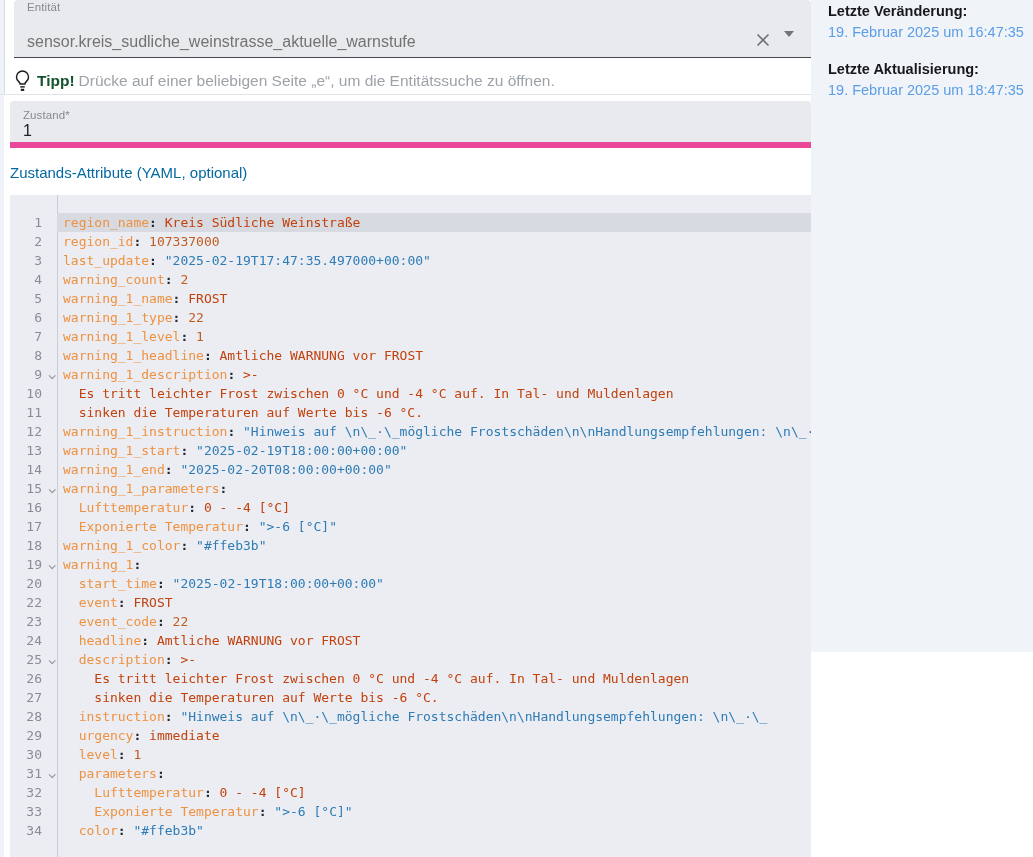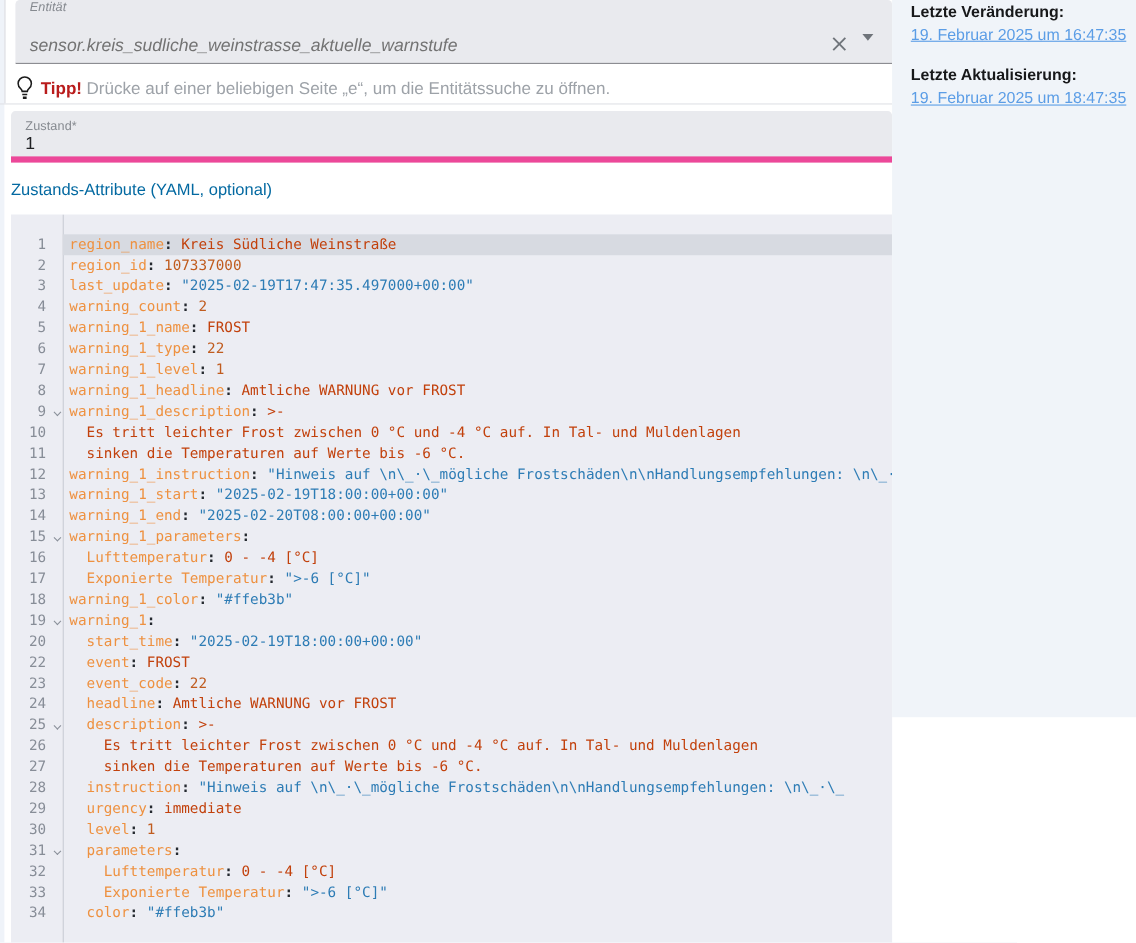--- a/index.html
+++ b/index.html
@@ -8,32 +8,32 @@
   body {
     position:relative; overflow:hidden; background:#ffffff;
     font-family:"Liberation Sans","DejaVu Sans",sans-serif; color:#1a1a1a;
   }
   .left-strip { position:absolute; left:0; top:0; width:4px; height:857px; background:#eff3f9; }
   .left-vline { position:absolute; left:4px; top:0; width:1px; height:94px; background:#d8dadf; }
 
   
   .entity-field {
     position:absolute; left:14px; top:0; width:797px; height:58px;
-    background:#e9eaee; border-bottom:1px solid #44474c; border-radius:4px 4px 0 0; cursor:text;font-style:italic;
+    background:#e9eaee; border-bottom:1px solid #44474c; border-radius:4px 4px 0 0; cursor:text;
   }
   .f-label { position:absolute; left:13px; top:1px; font-size:11.5px; color:#868a90; letter-spacing:.1px; }
   .entity-value { position:absolute; left:13px; top:33px; font-size:16px; color:#737373; white-space:nowrap; }
   .clear-btn { position:absolute; right:40px; top:32px; width:16px; height:16px; cursor:pointer; }
   .caret-btn { position:absolute; right:15px; top:37px; width:12px; height:8px; cursor:pointer; }
   .caret-shape { width:0; height:0; border-left:5px solid transparent; border-right:5px solid transparent; border-top:6px solid #6f747a; }
 
   
   .tip-row { position:absolute; left:14px; top:68px; width:790px; height:26px; display:flex; align-items:center; }
   .bulb { flex:0 0 auto; margin-right:6px; margin-top:2px; }
-  .tip-bold { font-size:15.5px; font-weight:bold; color:#b91c1c; margin-right:4px; white-space:nowrap; }
+  .tip-bold { font-size:15.5px; font-weight:bold; color:#14532d; margin-right:4px; white-space:nowrap; }
   .tip-text { font-size:15.5px; color:#9da2a8; white-space:nowrap;text-align:right; }
 
   .divider { position:absolute; left:0; top:94px; width:811px; height:1px; background:#e0e2e6; }
 
   
   .state-field {
     position:absolute; left:10px; top:101px; width:801px; height:47px;
     background:#e9eaee; border-bottom:6px solid #ec4899; border-radius:4px 4px 0 0; cursor:text;
   }
   .state-field .f-label { top:8px; }
@@ -58,21 +58,21 @@
   .cm-row.active .cm-code { background:#d7dae1; }
   .tok-k { color:#ee9140; }
   .tok-p { color:#24292f; font-weight:bold; }
   .tok-n { color:#c05c1f;text-align:center; }
   .tok-s { color:#2d7cb5; }
   .tok-t { color:#c2410c; }
 
   
   .sidebar { position:absolute; left:811px; top:0; width:222px; height:652px; background:#f0f4f9; padding:3px 0 0 17px; }
   .info-label { font-size:14.5px; font-weight:bold; color:#17181a; margin-bottom:4px; }
-  .info-link { display:inline-block; font-size:14.5px; color:#5b9de6; text-decoration:underline; margin-bottom:21px; cursor:pointer; white-space:nowrap; }
+  .info-link { display:inline-block; font-size:14.5px; color:#5b9de6; margin-bottom:21px; cursor:pointer; white-space:nowrap; }
 </style>
 </head>
 <body>
 
 <div class="left-strip"></div>
 <div class="left-vline"></div>
 
 <div class="entity-field">
   <span class="f-label">Entität</span>
   <span class="entity-value">sensor.kreis_sudliche_weinstrasse_aktuelle_warnstufe</span>

